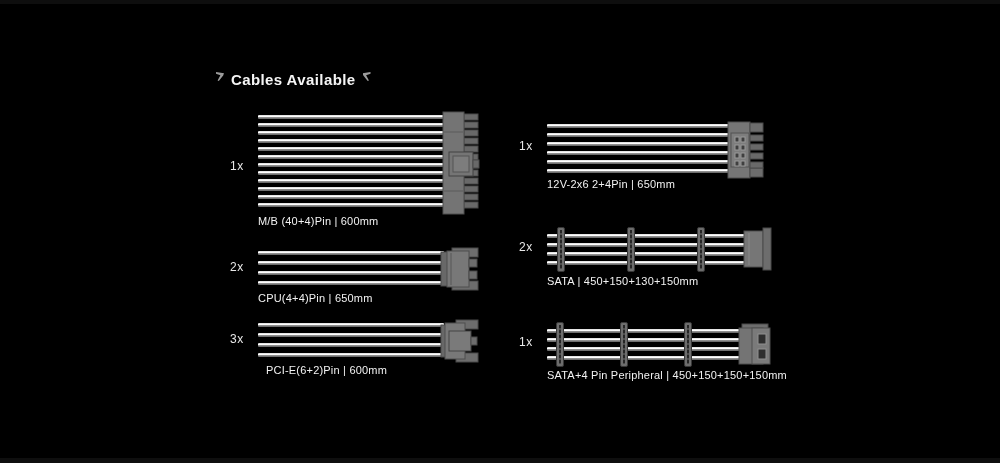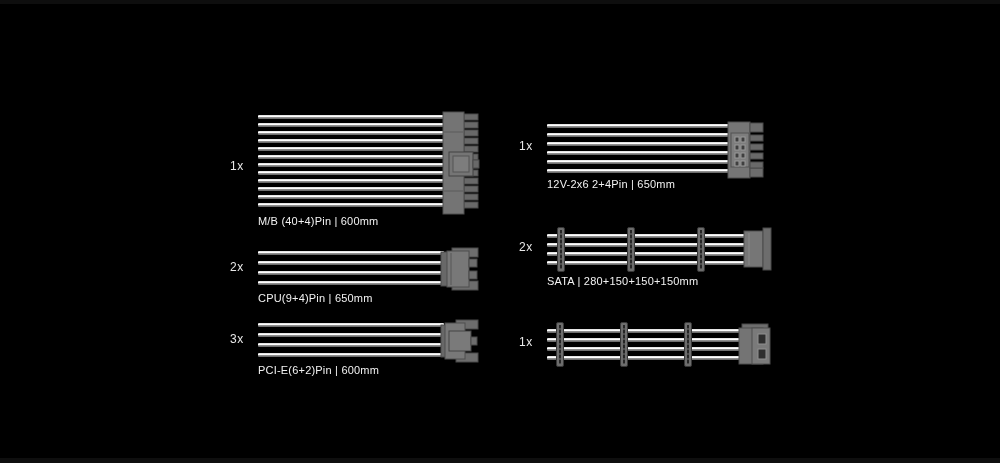--- a/index.html
+++ b/index.html
@@ -58,41 +58,46 @@
   #c0{left:258px;top:111px;width:224px;height:126px;}
   #c0 .qty{top:48px;}  #c0 .wires{top:4px;width:190px;height:96px;}
   #c0 .connector{left:184px;top:0;} #c0 .caption{top:104px;} #c0{--pitch:8;}
 
   #c1{left:258px;top:247px;width:224px;height:62px;}
   #c1 .qty{top:13px;}  #c1 .wires{top:4px;width:186px;height:40px;}
   #c1 .connector{left:182px;top:0;} #c1 .caption{top:45px;} #c1{--pitch:10;}
 
   #c2{left:258px;top:319px;width:224px;height:62px;}
   #c2 .qty{top:13px;}  #c2 .wires{top:4px;width:186px;height:40px;}
-  #c2 .connector{left:182px;top:0;} #c2 .caption{top:45px;} #c2{--pitch:10;}
+  #c2 .connector{left:182px;top:0;} #c2 .caption{top:45px;margin-left:8px;} #c2{--pitch:10;}
 
   #c3{left:547px;top:120px;width:220px;height:78px;}
   #c3 .qty{top:19px;}  #c3 .wires{top:4px;width:184px;height:50px;}
   #c3 .connector{left:180px;top:1px;} #c3 .caption{top:58px;} #c3{--pitch:9;}
 
   #c4{left:547px;top:225px;width:228px;height:68px;}
   #c4 .qty{top:15px;}  #c4 .wires{top:9px;width:200px;height:32px;}
   #c4 .connector{left:196px;top:2px;} #c4 .caption{top:50px;} #c4{--pitch:9;}
 
   #c5{left:547px;top:320px;width:228px;height:68px;}
   #c5 .qty{top:15px;}  #c5 .wires{top:9px;width:196px;height:32px;}
   #c5 .connector{left:191px;top:3px;} #c5 .caption{top:49px;} #c5{--pitch:9;}
 </style>
 </head>
 <body>
 
 <div id="stage">
   <div class="edge-band" id="edge-top"></div>
   <div class="edge-band" id="edge-bottom"></div>
 
+  <div id="title-wrap">
+    <span class="tick left"></span>
+    <span id="title-text">Cables Available</span>
+    <span class="tick right"></span>
+  </div>
 
   <div class="cable" id="c0">
     <span class="qty">1x</span>
     <div class="wires">
         <div class="wire" style="top: 0px;"></div>
         <div class="wire" style="top: 8px;"></div>
         <div class="wire" style="top: 16px;"></div>
         <div class="wire" style="top: 24px;"></div>
         <div class="wire" style="top: 32px;"></div>
         <div class="wire" style="top: 40px;"></div>
@@ -136,21 +141,21 @@
       </div>
     <div class="connector"><svg width="40" height="44" viewBox="0 0 40 44" xmlns="http://www.w3.org/2000/svg">
           <rect x="12" y="1" width="26" height="9" fill="#6d6d6d" stroke="#4a4a4a" stroke-width="1"></rect>
           <rect x="12" y="34" width="26" height="9" fill="#6d6d6d" stroke="#4a4a4a" stroke-width="1"></rect>
           <rect x="1" y="5" width="7" height="34" fill="#686868" stroke="#4a4a4a" stroke-width="1"></rect>
           <rect x="7" y="4" width="22" height="36" fill="#787878" stroke="#4e4e4e" stroke-width="1"></rect>
           <line x1="11" y1="6" x2="11" y2="38" stroke="#565656"></line>
           <rect x="29" y="12" width="8" height="8" fill="#6d6d6d" stroke="#4a4a4a" stroke-width="1"></rect>
           <rect x="29" y="24" width="8" height="8" fill="#6d6d6d" stroke="#4a4a4a" stroke-width="1"></rect>
         </svg></div>
-    <span class="caption">CPU(9+4)Pin | 650mm</span>
+    <span class="caption">CPU(4+4)Pin | 650mm</span>
   </div>
 
   <div class="cable" id="c2">
     <span class="qty">3x</span>
     <div class="wires">
         <div class="wire" style="top: 0px;"></div>
         <div class="wire" style="top: 10px;"></div>
         <div class="wire" style="top: 20px;"></div>
         <div class="wire" style="top: 30px;"></div>
       </div>
@@ -211,21 +216,21 @@
         </div>
         <div class="inline-sata" style="left: 150px; top: -7px; height: 45px;">
           <div class="stripe"></div>
         </div>
       </div>
     <div class="connector"><svg width="30" height="44" viewBox="0 0 30 44" xmlns="http://www.w3.org/2000/svg">
           <rect x="1" y="4" width="19" height="36" fill="#767676" stroke="#4e4e4e" stroke-width="1"></rect>
           <line x1="6" y1="6" x2="6" y2="38" stroke="#8a8a8a"></line>
           <rect x="20" y="1" width="8" height="42" fill="#6d6d6d" stroke="#4a4a4a" stroke-width="1"></rect>
         </svg></div>
-    <span class="caption">SATA | 280+150+150+150mm</span>
+    <span class="caption">SATA | 450+150+130+150mm</span>
   </div>
 
   <div class="cable" id="c5">
     <span class="qty">1x</span>
     <div class="wires">
         <div class="wire" style="top: 0px;"></div>
         <div class="wire" style="top: 9px;"></div>
         <div class="wire" style="top: 18px;"></div>
         <div class="wire" style="top: 27px;"></div>
         <div class="inline-sata" style="left: 9px; top: -7px; height: 45px;">
@@ -238,14 +243,15 @@
           <div class="stripe"></div>
         </div>
       </div>
     <div class="connector"><svg width="34" height="44" viewBox="0 0 34 44" xmlns="http://www.w3.org/2000/svg">
           <rect x="4" y="1" width="26" height="10" fill="#6d6d6d" stroke="#4a4a4a" stroke-width="1"></rect>
           <rect x="1" y="5" width="24" height="36" fill="#747474" stroke="#4e4e4e" stroke-width="1"></rect>
           <rect x="14" y="5" width="18" height="36" fill="#7a7a7a" stroke="#4e4e4e" stroke-width="1"></rect>
           <rect x="20" y="11" width="8" height="10" fill="#2e2e2e" stroke="#909090" stroke-width="1"></rect>
           <rect x="20" y="26" width="8" height="10" fill="#2e2e2e" stroke="#909090" stroke-width="1"></rect>
         </svg></div>
+    <span class="caption">SATA+4 Pin Peripheral | 450+150+150+150mm</span>
   </div>
 </div>
 
 </body></html>

